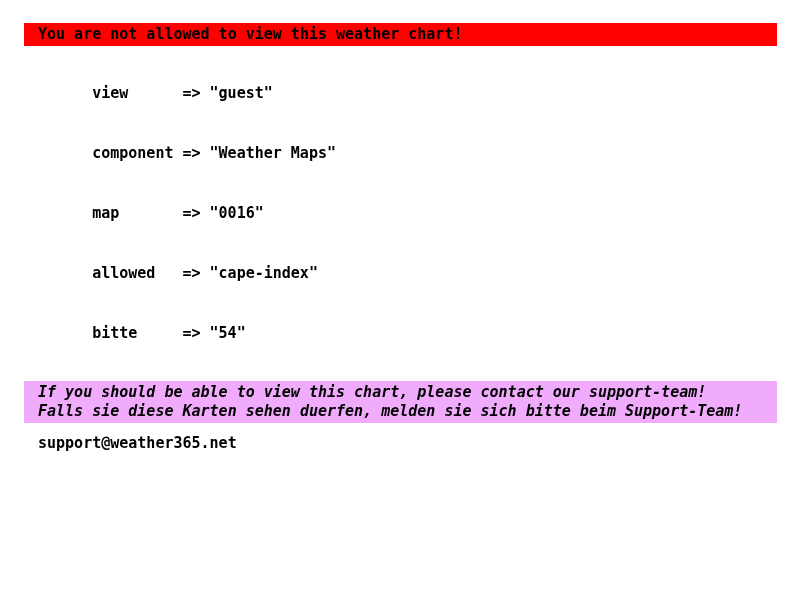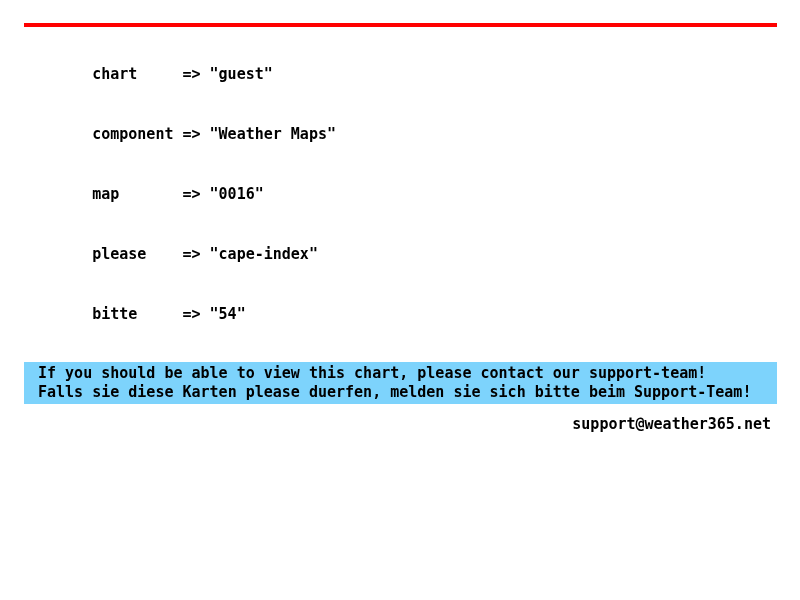--- a/index.html
+++ b/index.html
@@ -49,52 +49,53 @@
   }
   .kv-arrow {
     display: inline-block;
     margin-right: 1ch;
   }
   .footer {
     margin-top: 10px;
     margin-left: 38px;
     margin-right: 29px;
     display: flex;
-    justify-content: flex-end;
+    justify-content: flex-start;
     line-height: 20px;
   }
 </style>
 </head>
 <body>
 
 <div class="page">
 
   <div class="banner error-banner" style="background: rgb(255, 0, 0);">
+    <div class="banner-line">You are not allowed to view this weather chart!</div>
   </div>
 
   <div class="kv-block">
     <div class="kv-row">
-      <span class="kv-key">chart</span><span class="kv-arrow">=&gt;</span><span class="kv-value">"guest"</span>
+      <span class="kv-key">view</span><span class="kv-arrow">=&gt;</span><span class="kv-value">"guest"</span>
     </div>
     <div class="kv-row">
       <span class="kv-key">component</span><span class="kv-arrow">=&gt;</span><span class="kv-value">"Weather Maps"</span>
     </div>
     <div class="kv-row">
       <span class="kv-key">map</span><span class="kv-arrow">=&gt;</span><span class="kv-value">"0016"</span>
     </div>
     <div class="kv-row">
-      <span class="kv-key">please</span><span class="kv-arrow">=&gt;</span><span class="kv-value">"cape-index"</span>
+      <span class="kv-key">allowed</span><span class="kv-arrow">=&gt;</span><span class="kv-value">"cape-index"</span>
     </div>
     <div class="kv-row">
       <span class="kv-key">bitte</span><span class="kv-arrow">=&gt;</span><span class="kv-value">"54"</span>
     </div>
   </div>
 
-  <div class="banner info-banner" style="background: #7dd3fc;">
+  <div class="banner info-banner" style="background: #f0abfc; font-style: italic;">
     <div class="banner-line">If you should be able to view this chart, please contact our support-team!</div>
-    <div class="banner-line">Falls sie diese Karten please duerfen, melden sie sich bitte beim Support-Team!</div>
+    <div class="banner-line">Falls sie diese Karten sehen duerfen, melden sie sich bitte beim Support-Team!</div>
   </div>
 
   <div class="footer">
     <span>support@weather365.net</span>
   </div>
 
 </div>
 
 </body></html>

